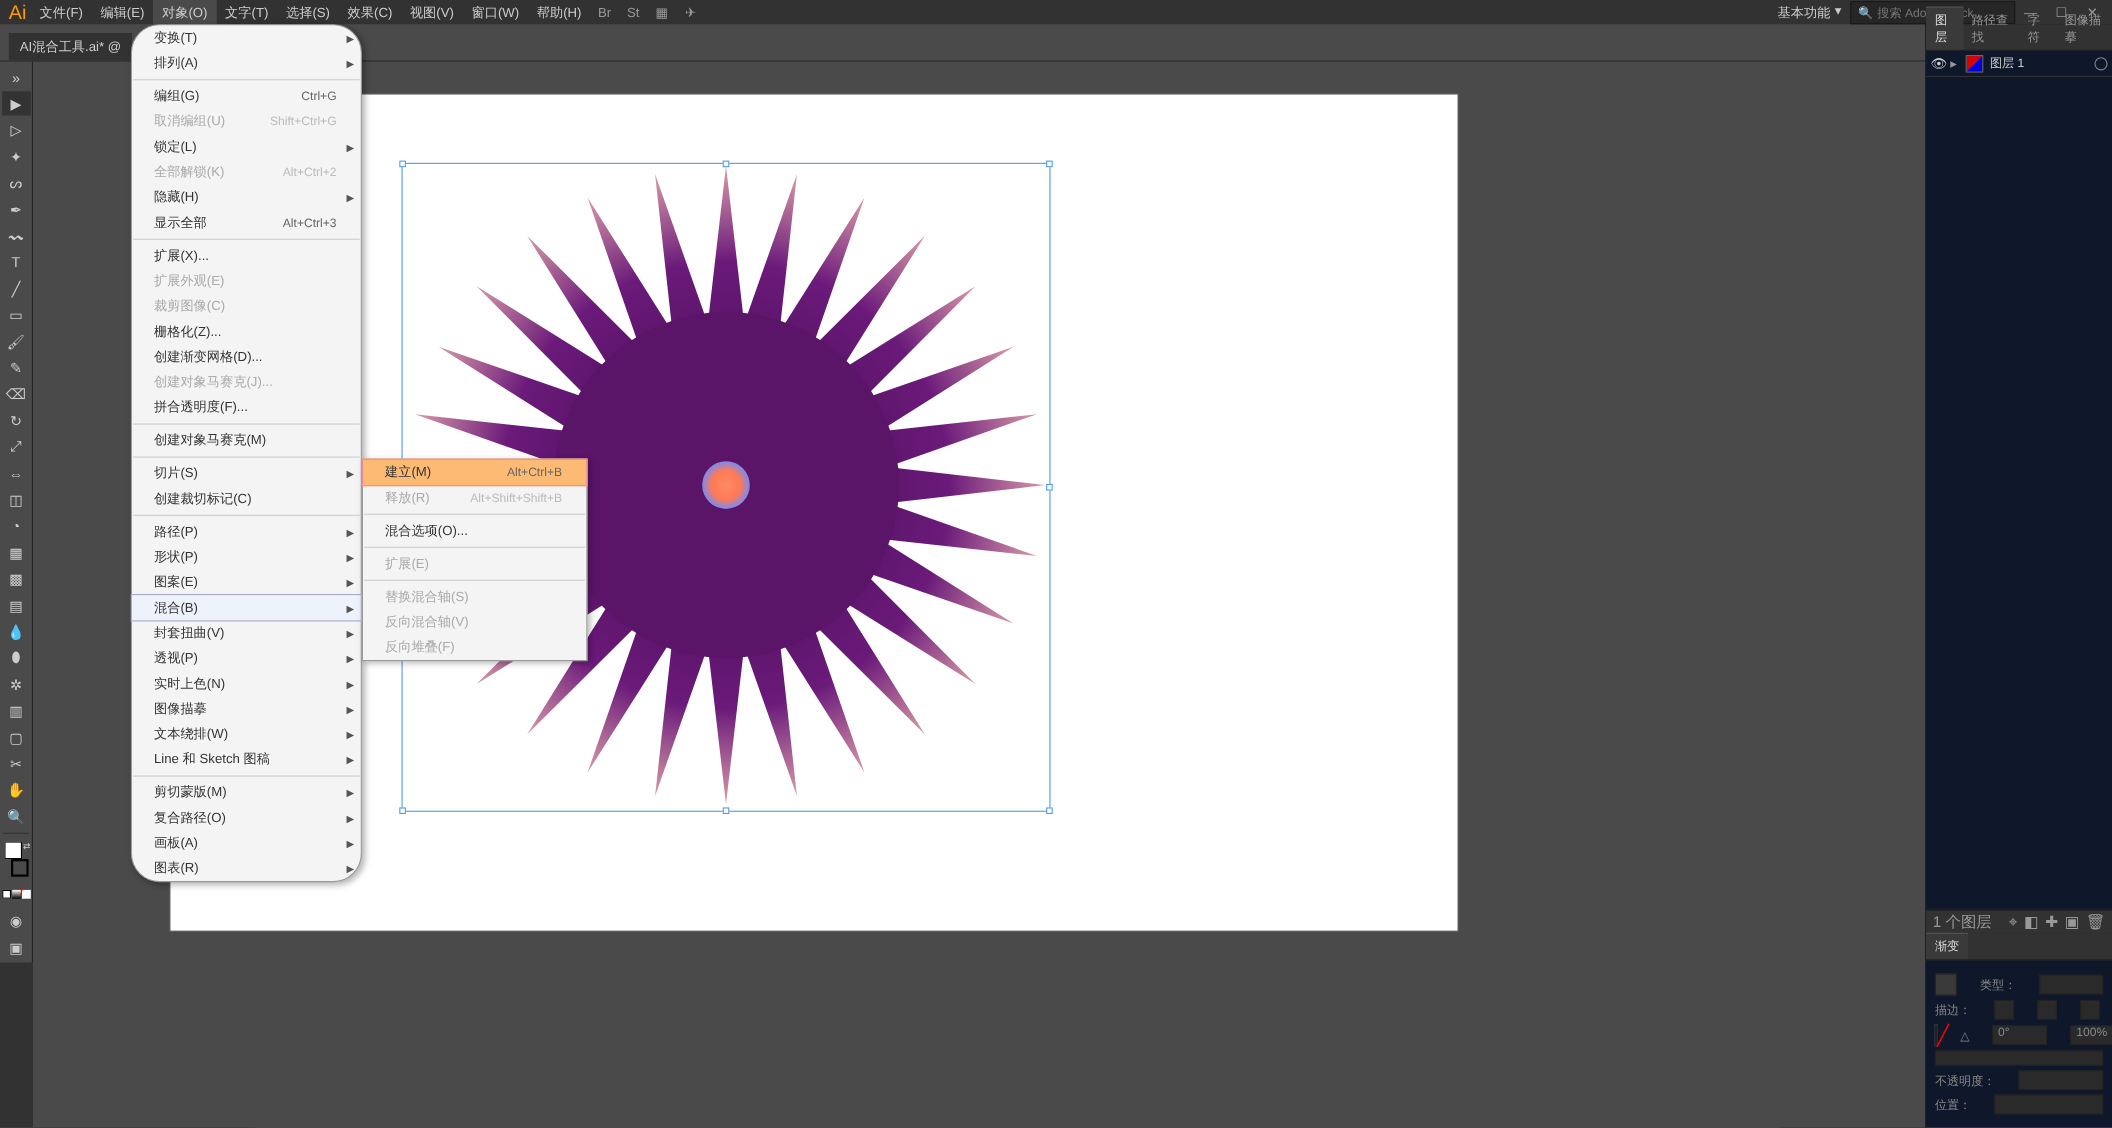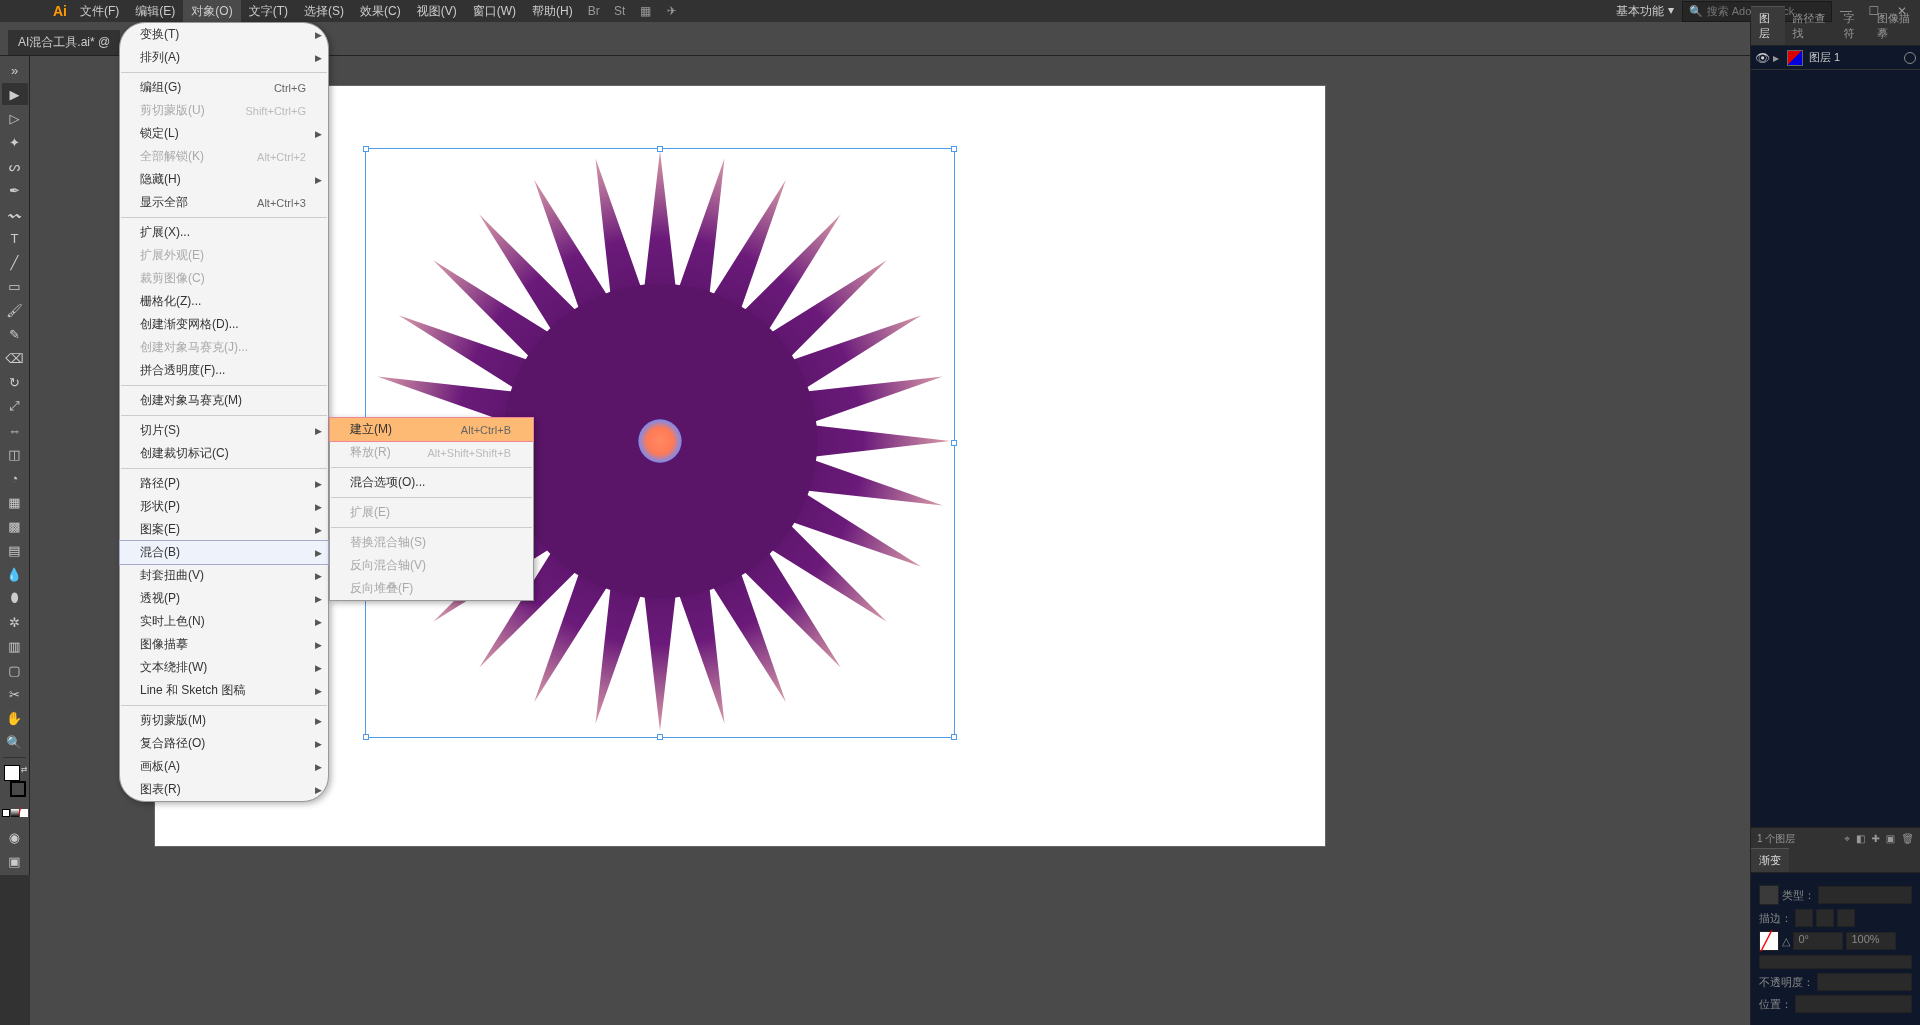--- a/index.html
+++ b/index.html
@@ -1,20 +1,20 @@
 <!DOCTYPE html>
 <html><head>
 <meta charset="utf-8">
 <style>
 * { margin: 0; padding: 0; box-sizing: border-box; font-family: "Microsoft YaHei", sans-serif; }
 body { background: #323232; width: 1920px; height: 1025px; overflow: hidden; font-size: 12px; color: #ccc; position: relative; }
 
 
 .menubar { height: 22px; background: #323232; display: flex; align-items: center; padding: 0 4px; }
-.menubar .logo { width: 24px; height: 22px; display: flex; align-items: center; justify-content: center; color: #ff9a00; font-weight: bold; font-size: 14px; margin-left: 44px; }
+.menubar .logo { width: 24px; height: 22px; display: flex; align-items: center; justify-content: center; color: #ff9a00; font-weight: normal; font-size: 18px; }
 .menubar .menu-item { padding: 3px 8px; cursor: pointer; color: #ccc; }
 .menubar .menu-item.active { background: #4a4a4a; }
 .menubar .spacer { flex: 1; }
 .menubar .icon-btn { width: 22px; height: 38px; display: flex; align-items: center; justify-content: center; color: #999; margin: 0 2px; }
 .menubar .win-btn { width: 28px; color: #999; text-align: center; }
 .workspace-dd { display: flex; gap: 4px; padding: 15px 8px; color: #ccc; }
 .search-box { background: #262626; border: 1px solid #1a1a1a; padding: 2px 6px; width: 150px; color: #777; font-size: 11px; display: flex; align-items: center; gap: 4px; }
 
 
 .control-bar { height: 34px; background: #4a4a4a; border-bottom: 1px solid #222; display: flex; align-items: center; padding: 0 8px; text-align: right; }
@@ -44,25 +44,25 @@
 .panel-tabs { display: flex; background: #323232; height: 24px; align-items: flex-end; border-bottom: 1px solid #222; }
 .panel-tab { padding: 4px 8px; font-size: 11px; color: #999; cursor: pointer; }
 .panel-tab.active { background: #3a3a3a; color: #ddd; border-top: 1px solid #555; }
 .layers-panel { flex: 0 0 auto; }
 .layer-row { display: flex; align-items: center; height: 24px; padding: 0 4px; border-bottom: 1px solid #333; }
 .layer-row .eye { width: 18px; color: #ccc; }
 .layer-row .chev { width: 14px; color: #999; }
 .layer-row .sw { width: 16px; height: 16px; background: linear-gradient(135deg, #d00 50%, #00d 50%); margin-right: 6px; border: 1px solid #666; }
 .layer-row .name { flex: 1; font-size: 11px; color: #ccc; }
 .layer-row .dot { width: 12px; height: 12px; border-radius: 50%; border: 1px solid #888; }
-.panel-footer { height: 22px; background: #323232; border-top: 1px solid #222; display: flex; align-items: center; padding: 0 6px; font-size: 10px; color: #999; justify-content: space-between; }
+.panel-footer { height: 22px; background: #323232; border-top: 1px solid #222; display: flex; align-items: center; padding: 0 6px; font-size: 14px; color: #999; justify-content: space-between; }
 .panel-footer .icons { display: flex; gap: 6px; }
 .gradient-panel { margin-top: auto; }
 .grad-body { padding: 8px; font-size: 11px; color: #888; }
-.grad-row { display: flex; align-items: center; margin: 4px 0; gap: 3px; }
+.grad-row { display: flex; align-items: center; margin: 4px 0; gap: 21px; }
 .grad-sw { width: 20px; height: 20px; border: 1px solid #222; background: #3a3a3a; }
 .grad-select { flex: 1; background: #2a2a2a; border: 1px solid #222; height: 18px; }
 .grad-btn { width: 18px; height: 18px; background: #2a2a2a; border: 1px solid #222; }
 
 
 .dropdown { position: absolute; background: #f4f4f4; border: 1px solid #999; box-shadow: 2px 2px 6px rgba(0,0,0,.3); color: #333; font-size: 12px; z-index: 100; }
 .dd-item { display: flex; justify-content: space-between; align-items: center; padding: 3px 22px 3px 20px; cursor: default; position: relative; white-space: nowrap; }
 .dd-item.disabled { color: #aaa; }
 .dd-item.hi { background: #fde9e6; border: 1px solid #e89; margin: -1px; }
 .dd-item .arrow { position: absolute; right: 6px; font-size: 9px; color: #555; }
@@ -269,21 +269,21 @@
     <div class="dd-item">
       <span>排列(A)</span>
       <span class="arrow">▶</span>
     </div>
     <div class="dd-sep"></div>
     <div class="dd-item">
       <span>编组(G)</span>
       <span class="dd-short">Ctrl+G</span>
     </div>
     <div class="dd-item disabled">
-      <span>剪切蒙版(U)</span>
+      <span>取消编组(U)</span>
       <span class="dd-short">Shift+Ctrl+G</span>
     </div>
     <div class="dd-item">
       <span>锁定(L)</span>
       <span class="arrow">▶</span>
     </div>
     <div class="dd-item disabled">
       <span>全部解锁(K)</span>
       <span class="dd-short">Alt+Ctrl+2</span>
     </div>

